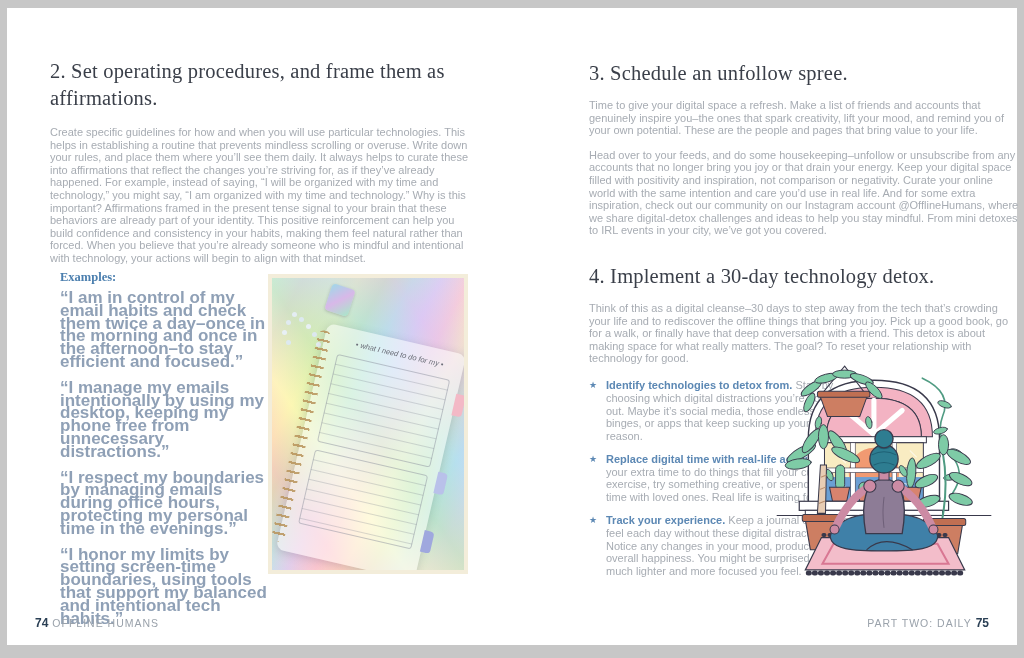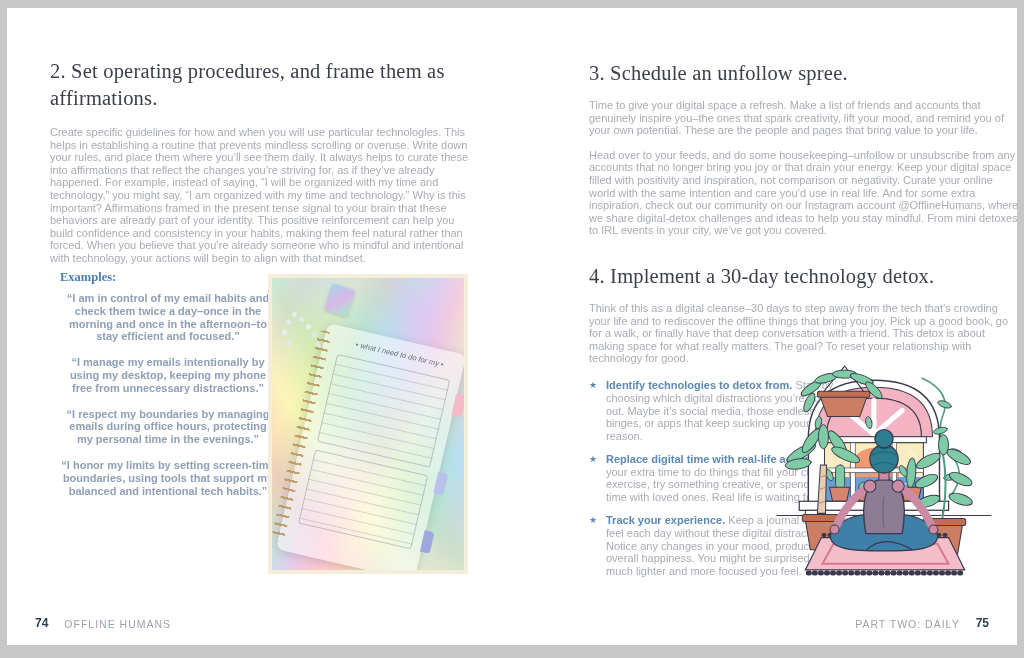--- a/index.html
+++ b/index.html
@@ -6,26 +6,26 @@
   .stage{position:relative;width:1024px;height:658px;background:#c7c7c7;overflow:hidden;
          font-family:"Liberation Sans","DejaVu Sans",sans-serif;}
   .spread{position:absolute;left:7px;top:8px;right:7px;bottom:13px;background:#ffffff;}
 
   .abs{position:absolute;}
   h1.sec{font-family:"Liberation Serif","DejaVu Serif",serif;font-weight:400;
          font-size:20.5px;line-height:27px;color:#3a3f49;margin:0;letter-spacing:.2px;}
   .body-text{font-size:11px;line-height:12.6px;color:#a7acb3;}
   .examples-label{font-family:"Liberation Serif","DejaVu Serif",serif;font-weight:700;
          font-size:12.5px;color:#4a7eae;}
-  .affirm{font-size:11px;line-height:12.8px;font-weight:700;color:#8fa0b6;margin:0 0 13px 0;text-align:center;}
+  .affirm{font-size:17px;line-height:12.8px;font-weight:700;color:#8fa0b6;margin:0 0 13px 0;}
   .bullet{display:flex;margin-bottom:10px;}
   .bullet .star{width:17px;flex:0 0 17px;color:#5c88b4;font-size:9px;line-height:13px;}
   .bullet .btxt{font-size:11px;line-height:12.8px;color:#a7acb3;}
   .bullet .lead{font-weight:700;color:#5c88b4;text-align:center;}
-  .footer-group{display:flex;align-items:flex-end;gap:16px;}
+  .footer-group{display:flex;align-items:center;gap:4px;}
   .pagenum{font-weight:700;font-size:12px;color:#2b4055;}
   .foot-label{font-size:10.5px;color:#9aa2ab;letter-spacing:1px;}
 
   
   .photo{left:261px;top:266px;width:200px;height:300px;box-sizing:border-box;
     border:4px solid #f3edda;overflow:hidden;
     background:linear-gradient(118deg,#e9f1f8 0%,#f7d9e2 9%,#fce9c9 17%,#f9f3b4 25%,
       #cfeab2 33%,#bfe7e2 41%,#dcd2f2 49%,#f8cfd8 57%,#fbeec0 65%,#d2ecba 73%,
       #c3e3ee 81%,#e6d6f4 90%,#f6dce4 100%);}
   .photo::before{content:"";position:absolute;inset:0;

